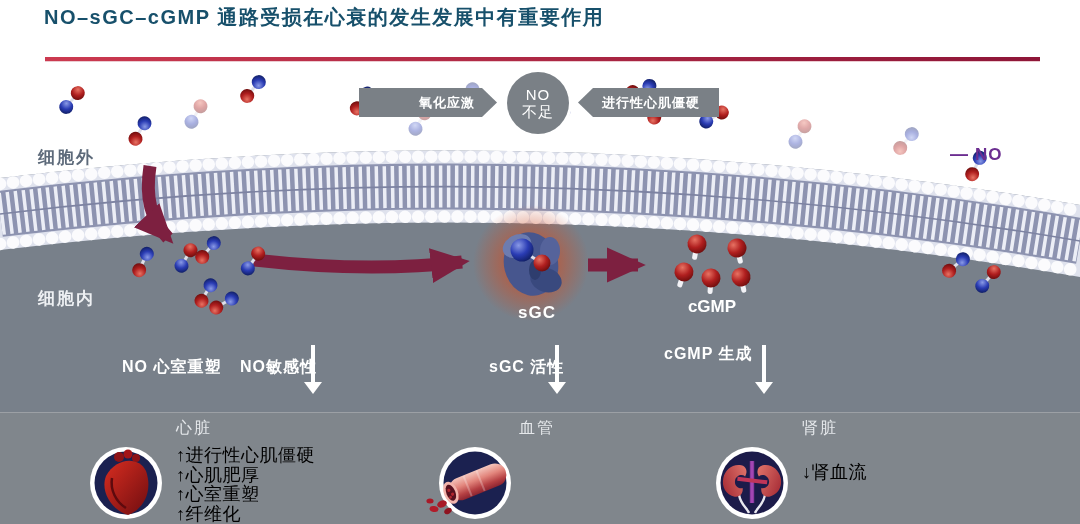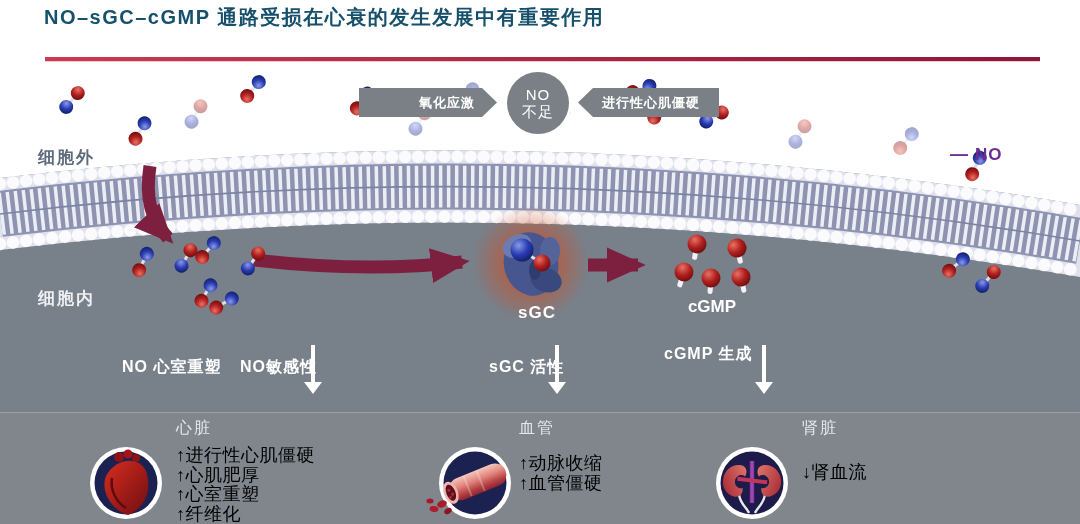--- a/index.html
+++ b/index.html
@@ -346,24 +346,20 @@
             <circle cx="-25" cy="2" r="1.6" fill="#b2252e"></circle>
             <circle cx="-28" cy="4" r="1.4" fill="#b2252e"></circle>
         </g>
         <ellipse cx="-33" cy="21" rx="5" ry="3.4" fill="#a81a28" transform="rotate(-20 -33 21)"></ellipse>
         <ellipse cx="-41" cy="26" rx="4.5" ry="3" fill="#b01c2a" transform="rotate(10 -41 26)"></ellipse>
         <ellipse cx="-27" cy="28" rx="4" ry="2.8" fill="#8f1320" transform="rotate(-30 -27 28)"></ellipse>
         <ellipse cx="-45" cy="18" rx="3.6" ry="2.5" fill="#a81a28"></ellipse>
       </svg>
       <div class="organ-text">
         <div class="organ-title">血管</div>
-        <div class="organ-items">
-            <div>↑动脉收缩</div>
-            <div>↑血管僵硬</div>
-          </div>
       </div>
     </div>
 
     <div class="card" id="card-kidney">
       <svg width="76" height="76" viewBox="-38 -38 76 76">
         <circle r="36" fill="#fff"></circle>
           <circle r="31.5" fill="#1c1b4a"></circle>
         <rect x="-2.2" y="-22" width="4.4" height="42" fill="#8a3aa0"></rect>
         <rect x="-0.8" y="-22" width="1.6" height="42" fill="#a84ab8"></rect>
         <rect x="-15" y="-4.5" width="30" height="4" fill="#c03558" transform="rotate(7)"></rect>

